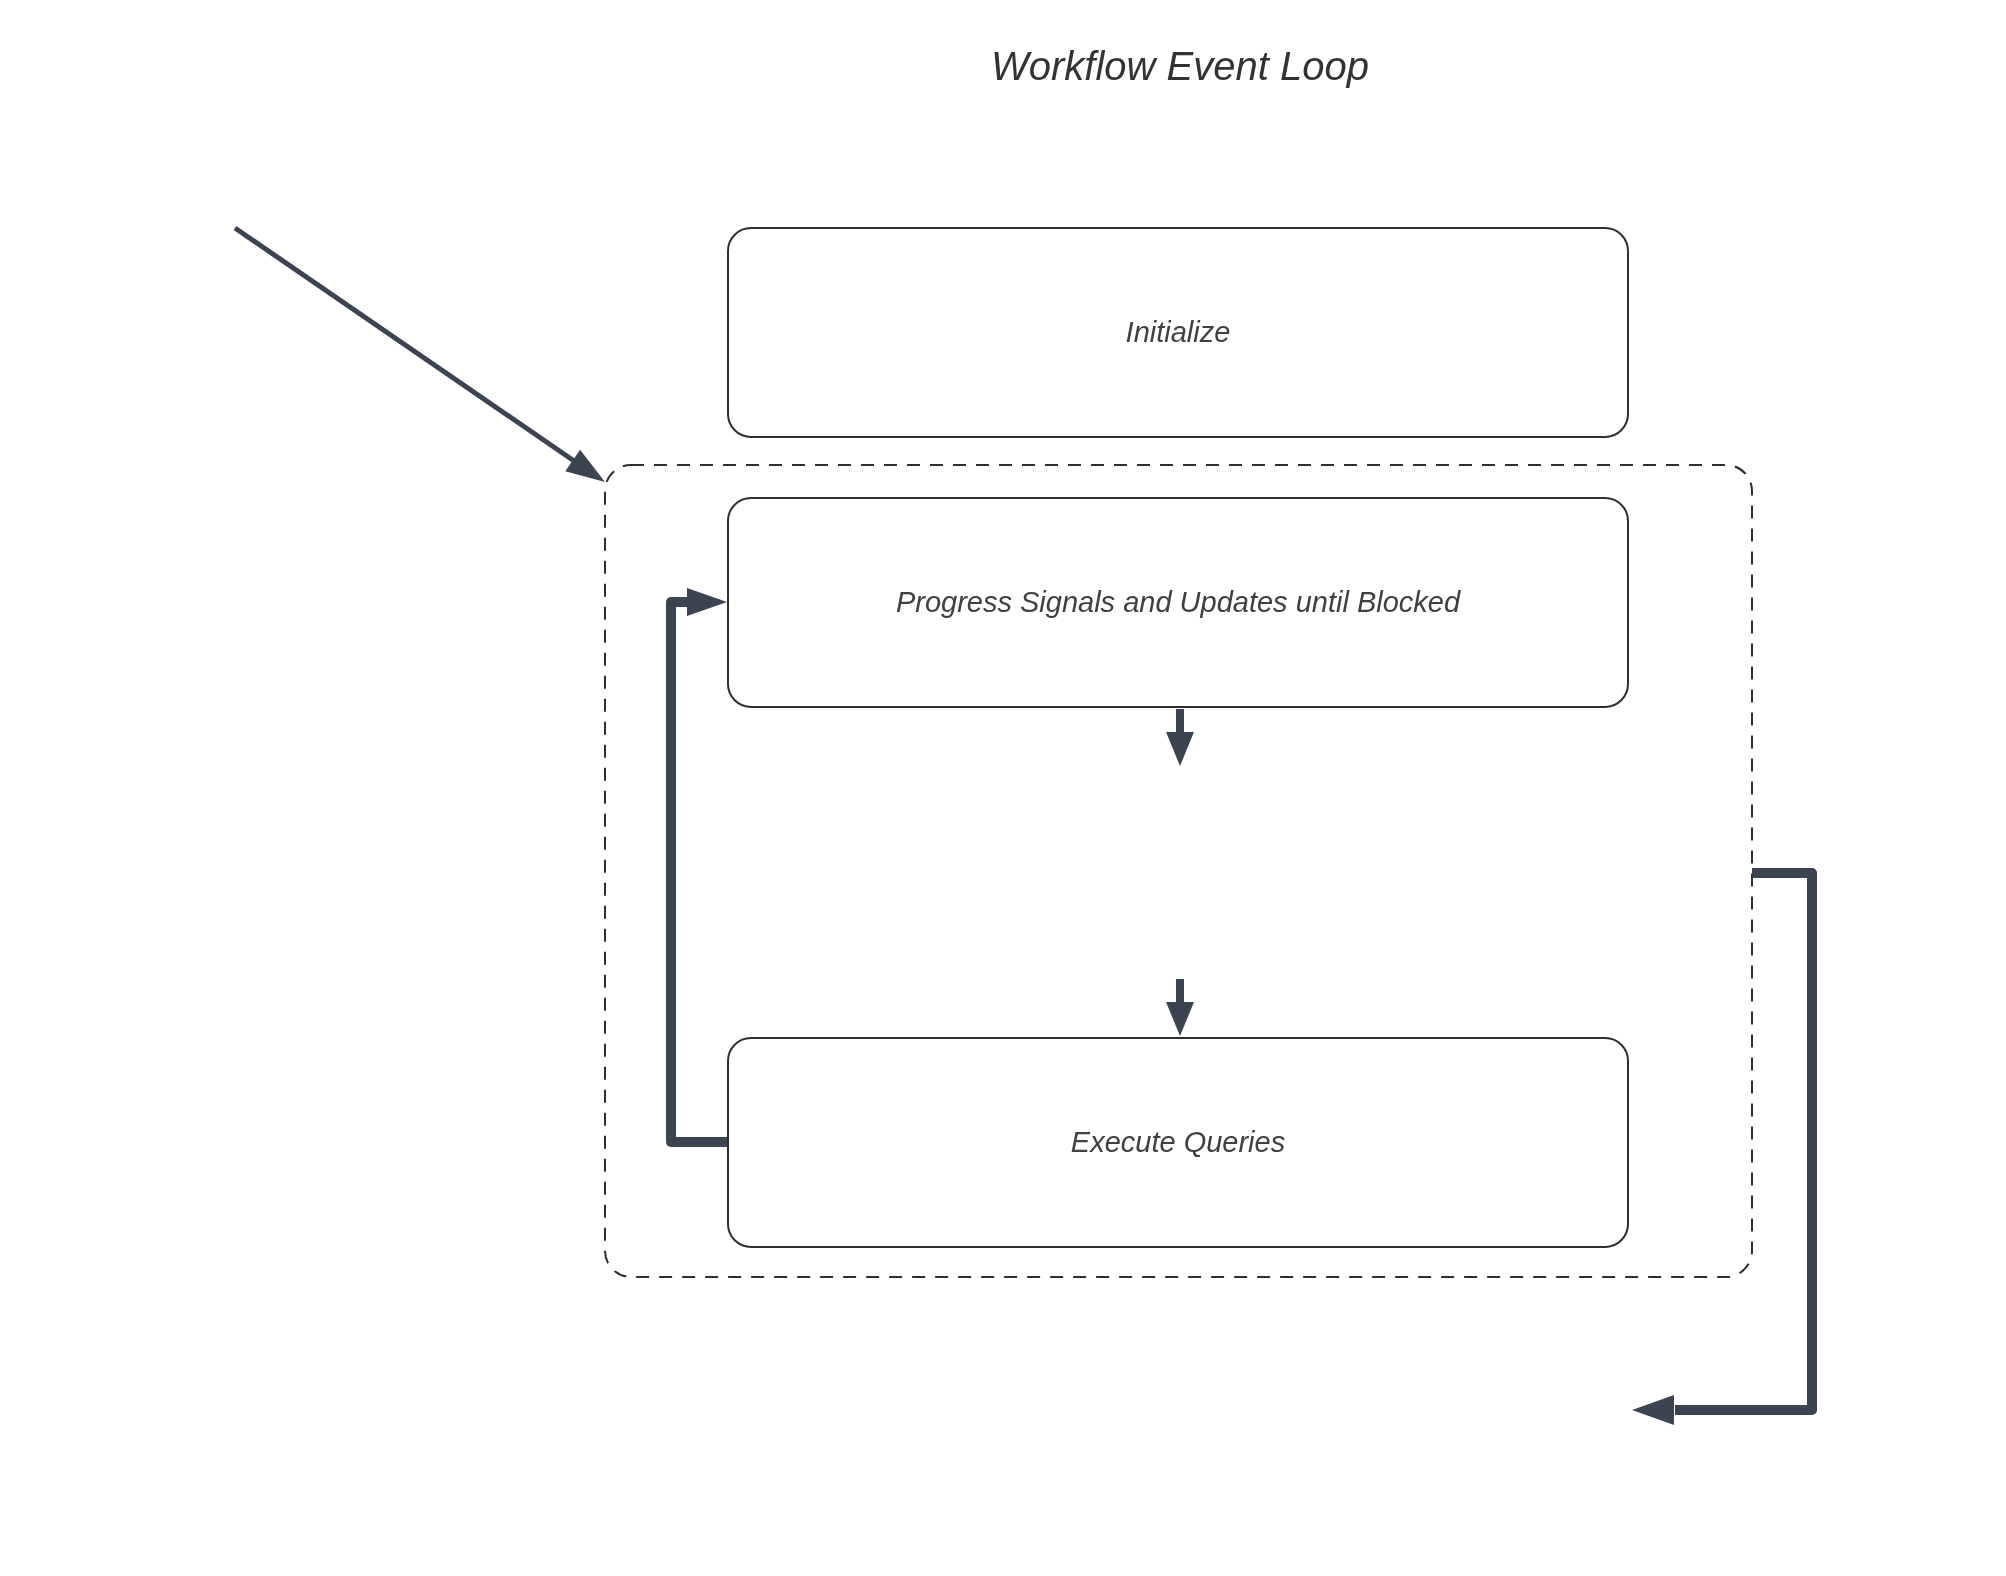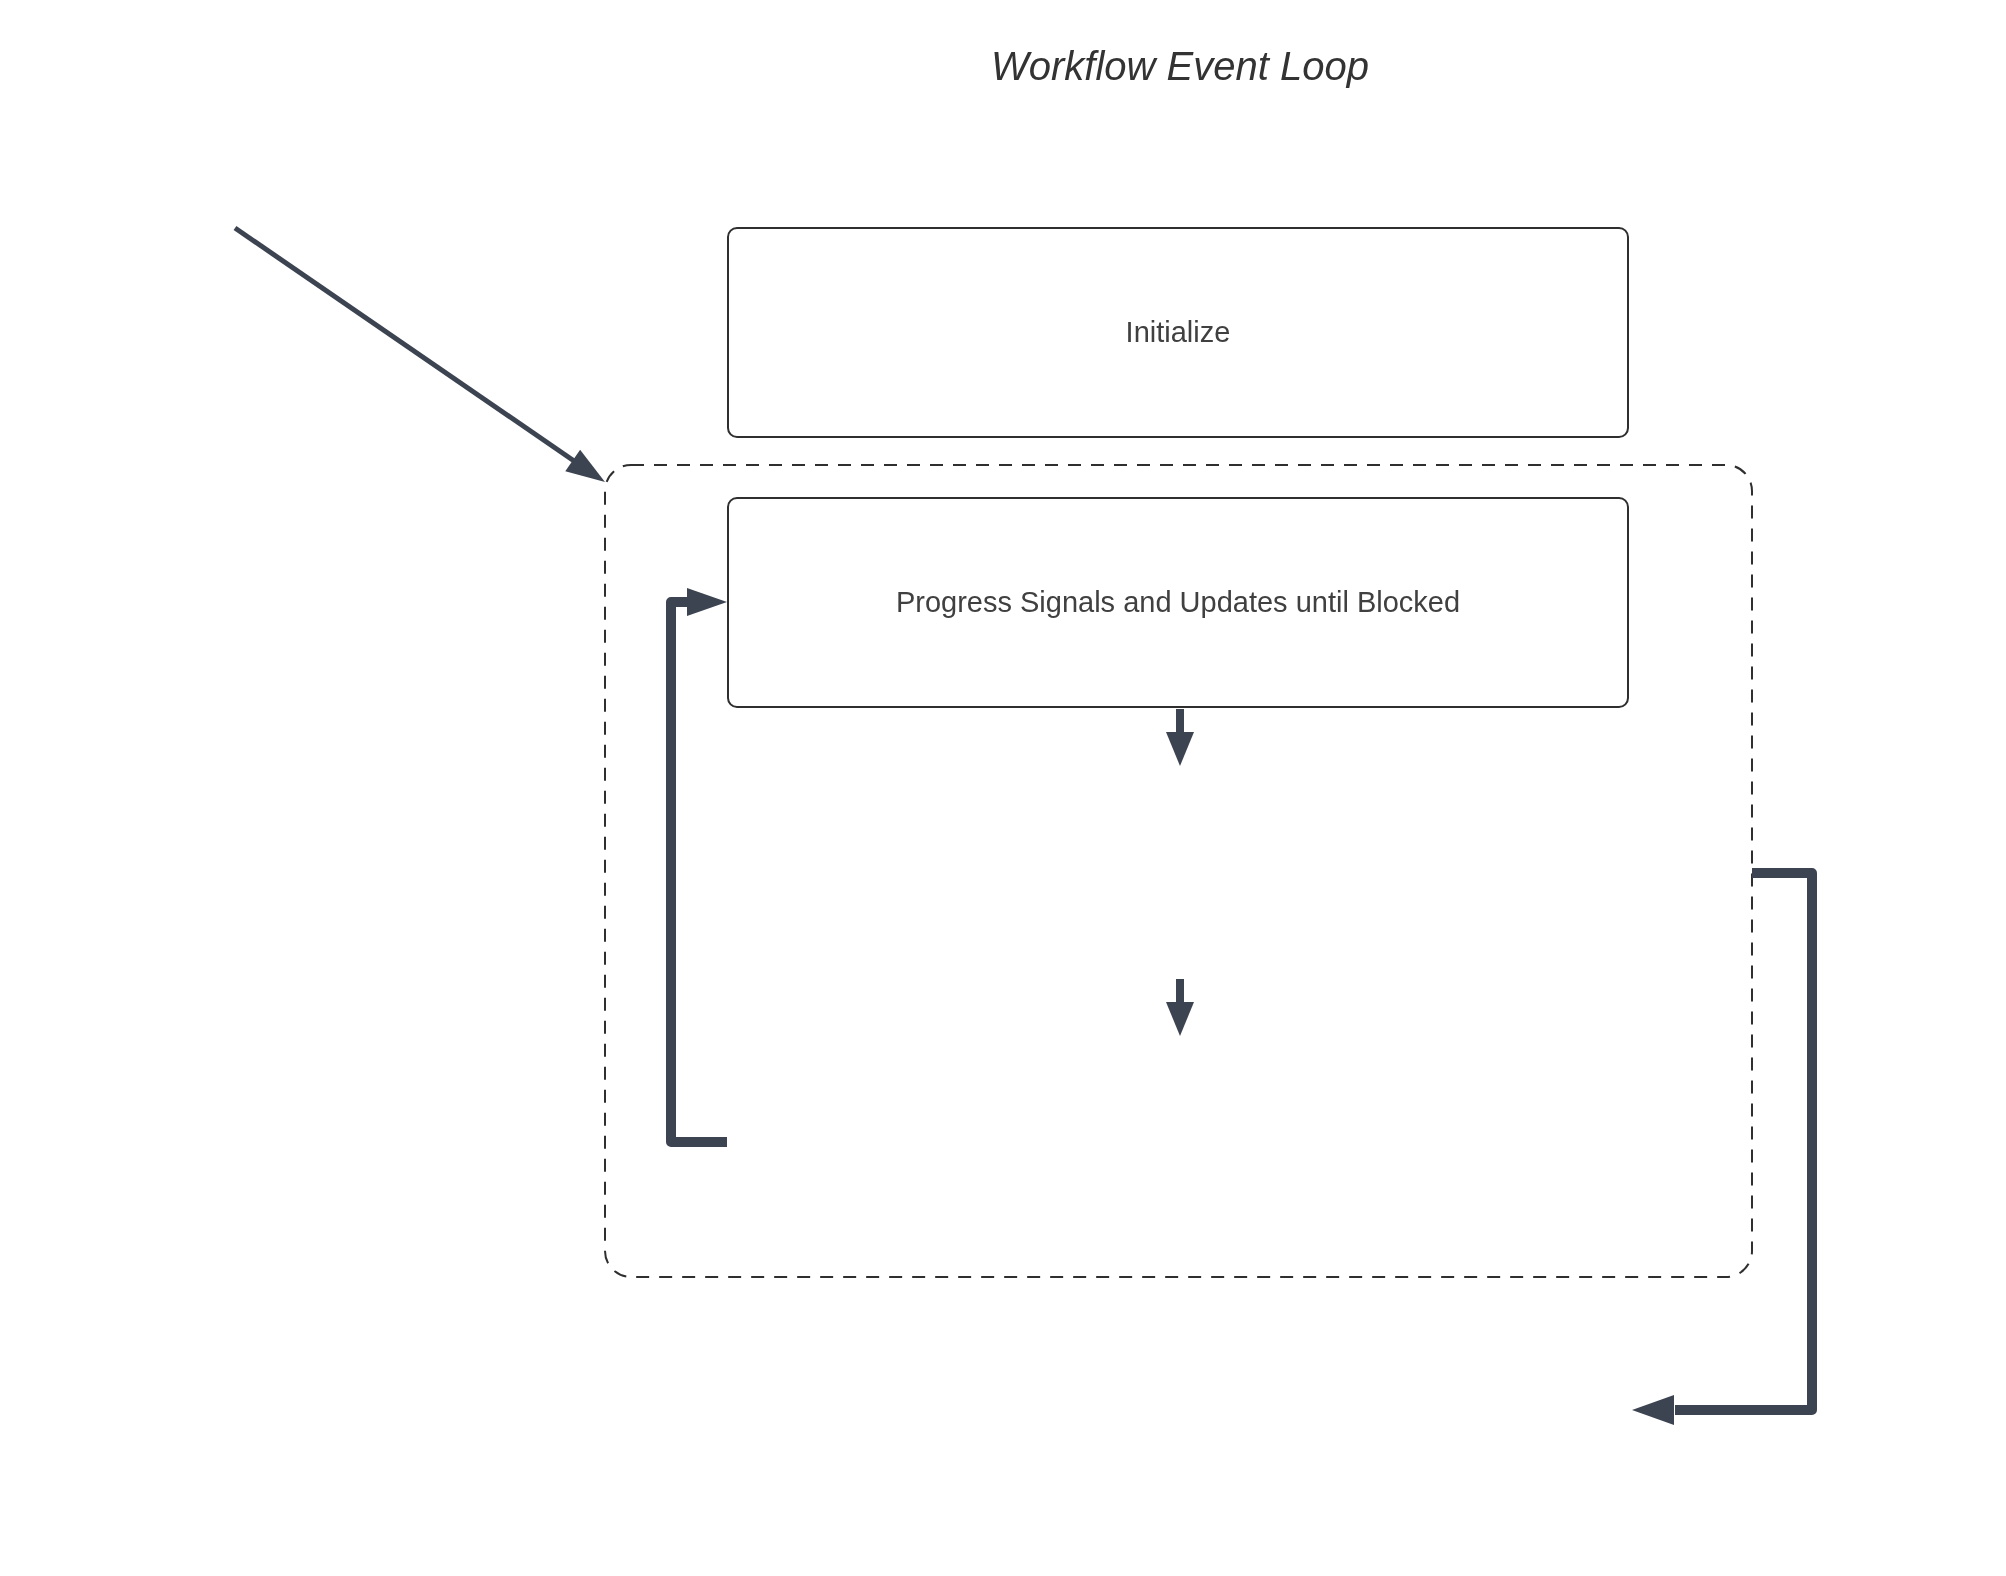--- a/index.html
+++ b/index.html
@@ -67,27 +67,28 @@
     stroke: none;
   }
   .node {
     position: absolute;
     left: 727px;
     width: 902px;
     height: 211px;
     box-sizing: border-box;
     background: var(--node-fill, #ffffff);
     border: 2px solid var(--node-border, #2f2f2f);
-    border-radius: 10px;
+    border-radius: 24px;
     display: flex;
     align-items: center;
     justify-content: center;
     text-align: center;
     font-size: 29px;
     color: var(--text, #404040);
+    font-style: italic;
   }
   .node-initialize        { top: 227px; }
   .node-progress-signals  { top: 497px; }
   .node-progress-workflow { top: 767px; }
   .node-execute-queries   { top: 1037px; }
   .node-complete          { top: 1307px; }
 </style>
 </head>
 <body>
 
@@ -118,15 +119,18 @@
 
   <div class="node node-initialize">
     <span>Initialize</span>
   </div>
 
   <div class="node node-progress-signals">
     <span>Progress Signals and Updates until Blocked</span>
   </div>
 
 
+  <div class="node node-execute-queries">
+    <span>Execute Queries</span>
+  </div>
 
 
 </div>
 
 </body></html>

